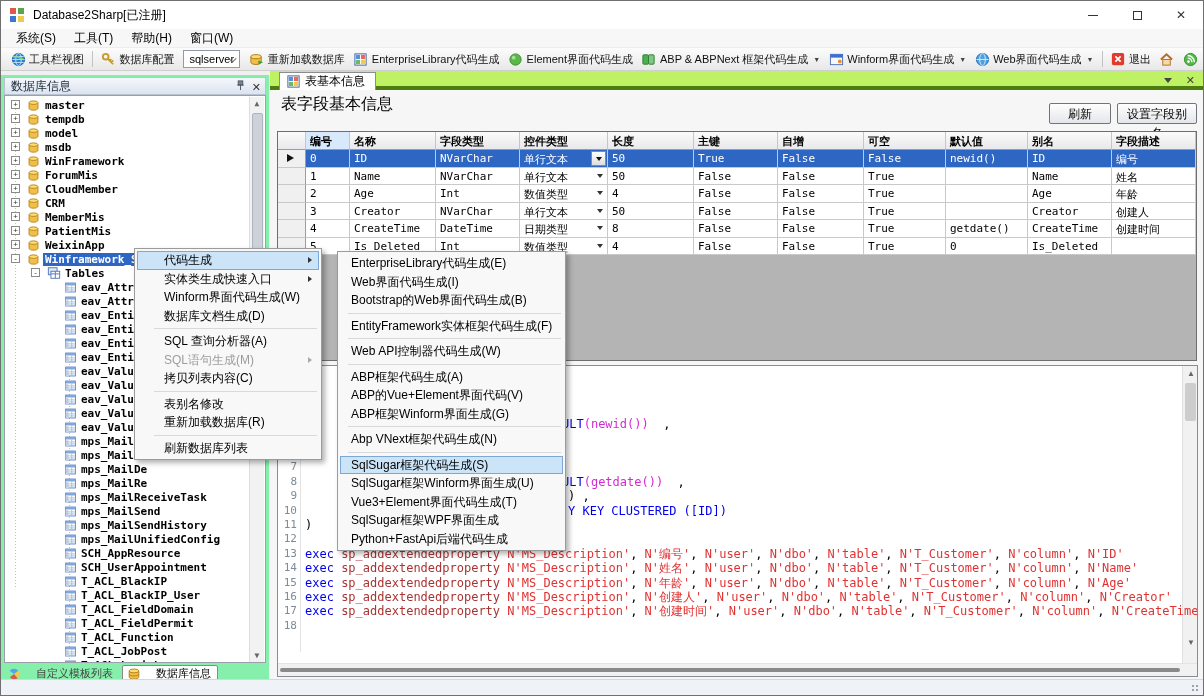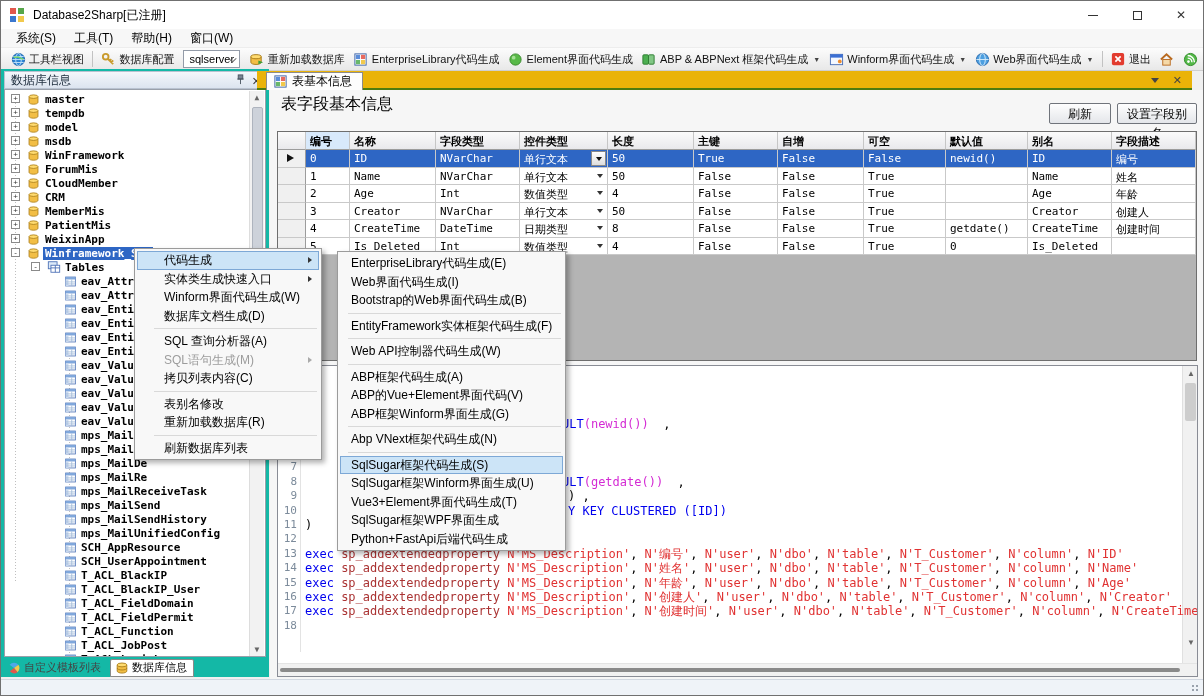--- a/index.html
+++ b/index.html
@@ -22,45 +22,45 @@
   .toolbar{position:absolute;left:0;top:47px;width:100%;height:23px;background:linear-gradient(#FCFCFC,#E8E8E8);
     border-bottom:1px solid #CFCFCF;display:flex;align-items:center;padding-left:5px;}
   .tb-btn{display:flex;align-items:center;gap:3px;padding:1px 4px;font-size:11px;color:#111;white-space:nowrap;}
   .tb-ico{width:16px;height:16px;display:inline-flex;align-items:center;justify-content:center;}
   .tb-dd{font-size:7px;color:#444;margin-left:2px;}
   .tb-sep{width:1px;height:16px;background:#C2C2C2;margin:0 4px;}
   .tb-combo{width:108px;height:18px;background:#FFF;border:1px solid #939BA8;display:flex;align-items:center;
     font-size:11px;padding-left:5px;position:relative;margin:0 5px;}
   .tb-combo .chev{position:absolute;right:5px;top:6px;width:6px;height:6px;border-right:1px solid #666;border-bottom:1px solid #666;transform:rotate(45deg) translateY(-2px);}
   
-  .leftpanel{position:absolute;left:0;top:68px;width:268px;height:608px;background:#14b8a6;text-decoration:underline;}
+  .leftpanel{position:absolute;left:0;top:74px;width:268px;height:608px;background:#86efac;text-decoration:underline;}
   .panel-header{position:absolute;left:3px;top:2px;width:262px;height:18px;background:linear-gradient(#F4F7FB,#DCE4EF);
     border:1px solid #B9C2D0;display:flex;align-items:center;font-size:12px;color:#1B2A3A;padding-left:6px;}
   .ph-btns{position:absolute;right:4px;top:2px;display:flex;gap:6px;align-items:center;}
   .ph-x{font-size:11px;color:#333;line-height:1;}
   .tree{position:absolute;left:3px;top:20px;width:262px;height:568px;background:#FFFFFF;border:1px solid #9AA0AA;overflow:hidden;
     font-family:"DejaVu Sans Mono","Liberation Mono",monospace;font-size:11px;font-weight:600;}
   .trow{position:absolute;height:14px;display:flex;align-items:center;white-space:nowrap;}
   .texp{position:absolute;width:9px;height:9px;border:1px solid #8A8A8A;background:#FFF;font:8px/7px "Liberation Sans",sans-serif;
     text-align:center;color:#333;}
   .tico{position:absolute;width:14px;height:14px;display:inline-flex;align-items:center;}
   .tlabel{position:absolute;padding:0 2px;line-height:13px;color:#000;}
   .trow.sel .tlabel{background:#2E66C4;color:#FFF;}
   .tree-guides{position:absolute;left:0;top:0;width:100%;height:100%;pointer-events:none;
      background-image:repeating-linear-gradient(to bottom,#BFBFBF 0 1px,transparent 1px 3px),repeating-linear-gradient(to bottom,#BFBFBF 0 1px,transparent 1px 3px);
      background-size:1px 482px,1px 390px;background-position:10px 10px,64px 268px;background-repeat:no-repeat;}
   .tree-scroll{position:absolute;right:1px;top:1px;width:15px;height:566px;background:#F2F2F2;border-left:1px solid #DDD;}
   .ts-arrow{position:absolute;left:2px;width:10px;height:10px;color:#666;font-size:8px;line-height:10px;text-align:center;}
   .ts-thumb{position:absolute;left:2px;top:16px;width:11px;height:320px;background:#CDD2DA;border:1px solid #AEB4BE;border-radius:2px;}
   .bottom-tabs{position:absolute;left:2px;top:590px;height:18px;display:flex;align-items:flex-end;gap:3px;font-size:11px;}
-  .btab{display:flex;align-items:center;gap:3px;padding:1px 6px 2px 4px;height:18px;color:#444;justify-content:flex-end;}
+  .btab{display:flex;align-items:center;gap:15px;padding:1px 6px 2px 4px;height:18px;color:#444;justify-content:flex-end;}
   .btab.active{background:#FFF;border:1px solid #8A8A8A;border-top:1px solid #8A8A8A;border-radius:2px 2px 0 0;color:#000;}
   .btab .tb-ico{width:14px;height:14px;}
   
-  .tabstrip{position:absolute;left:256px;top:70px;width:935px;height:19px;background:#eab308;border-bottom:2px solid #4d7c0f;}
+  .tabstrip{position:absolute;left:269px;top:70px;width:935px;height:19px;background:#bef264;border-bottom:4px solid #4d7c0f;}
   .doctab{position:absolute;left:9px;top:1px;height:18px;background:#FDFDFD;border:1px solid #8C8C8C;border-bottom:none;
     display:flex;align-items:center;gap:4px;padding:0 10px 0 5px;font-size:12px;}
   .strip-btns{position:absolute;right:10px;top:3px;display:flex;gap:14px;color:#444;}
   .sb-chev{width:0;height:0;border-left:4px solid transparent;border-right:4px solid transparent;border-top:5px solid #444;margin-top:4px;}
   .sb-x{font-size:11px;line-height:13px;}
   .content{position:absolute;left:269px;top:89px;width:935px;height:589px;background:#F6F6F6;}
   .section-label{position:absolute;left:11px;top:4px;font-size:16px;color:#000;}
   .btn{position:absolute;height:21px;border:1px solid #70747B;background:linear-gradient(#FEFEFE,#E4E6EA);
     font-size:12px;text-align:center;line-height:19px;border-radius:2px;color:#000;}
   .btn-refresh{left:779px;top:13px;width:62px;}

